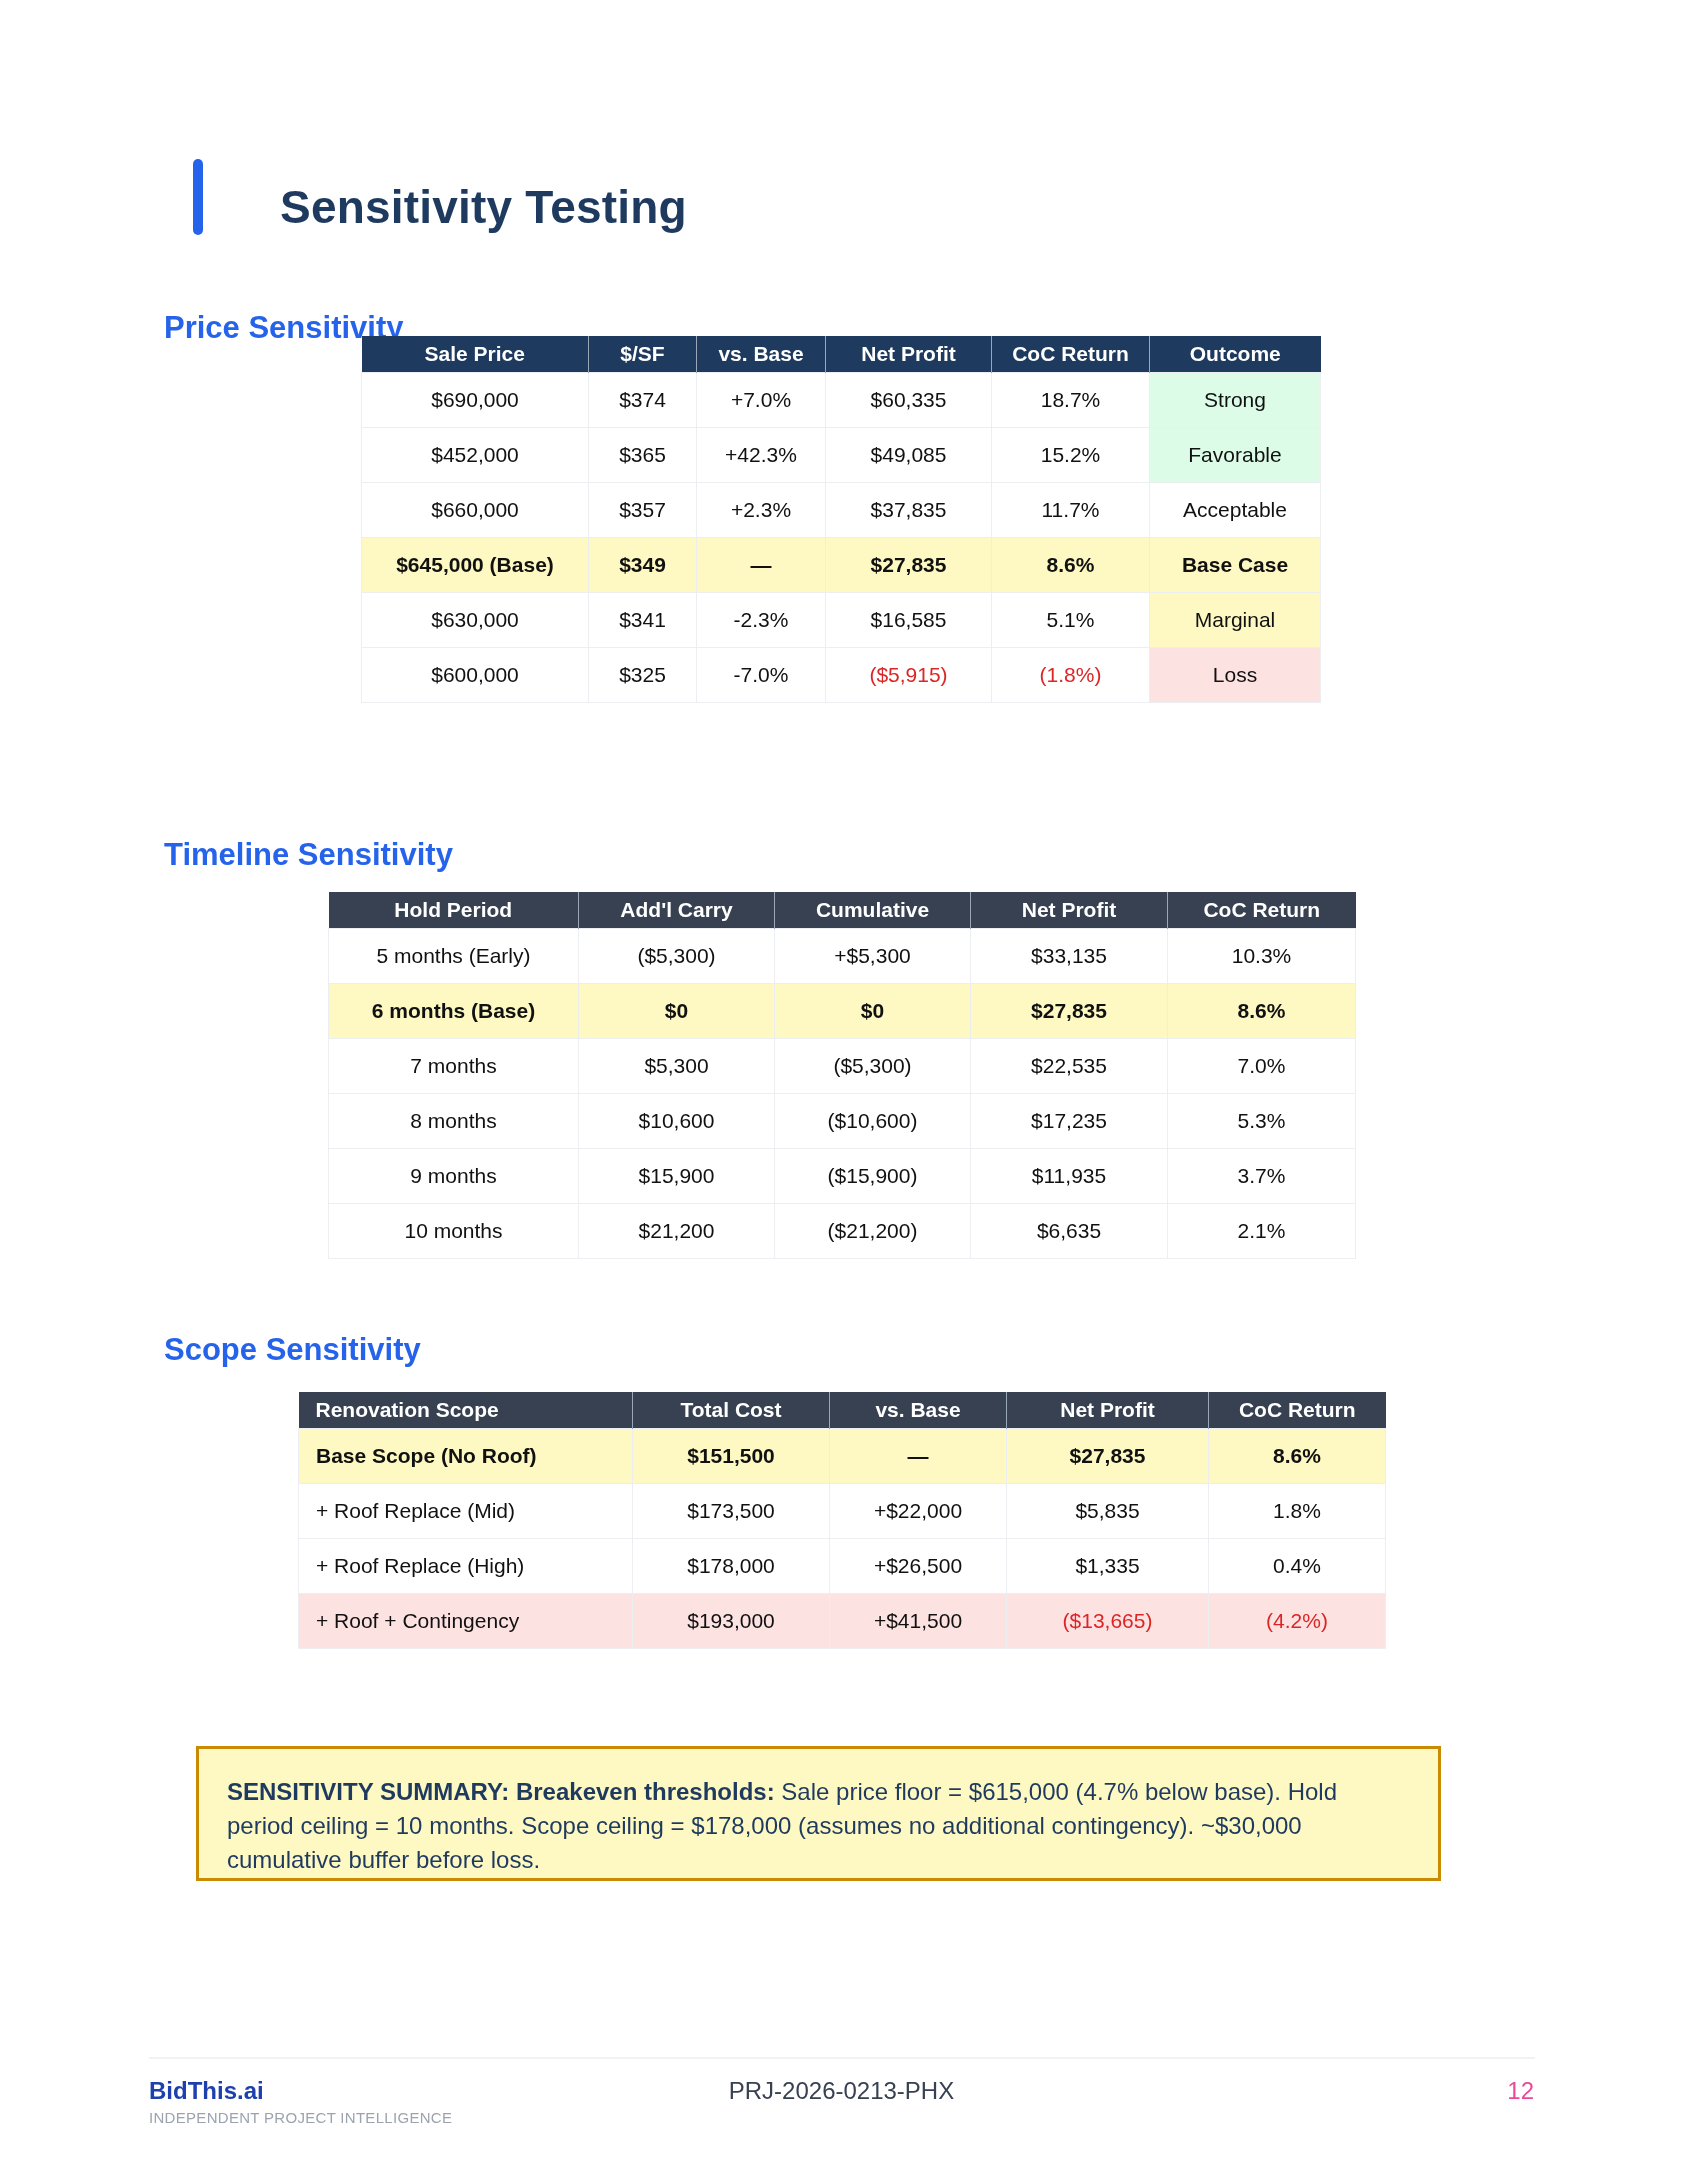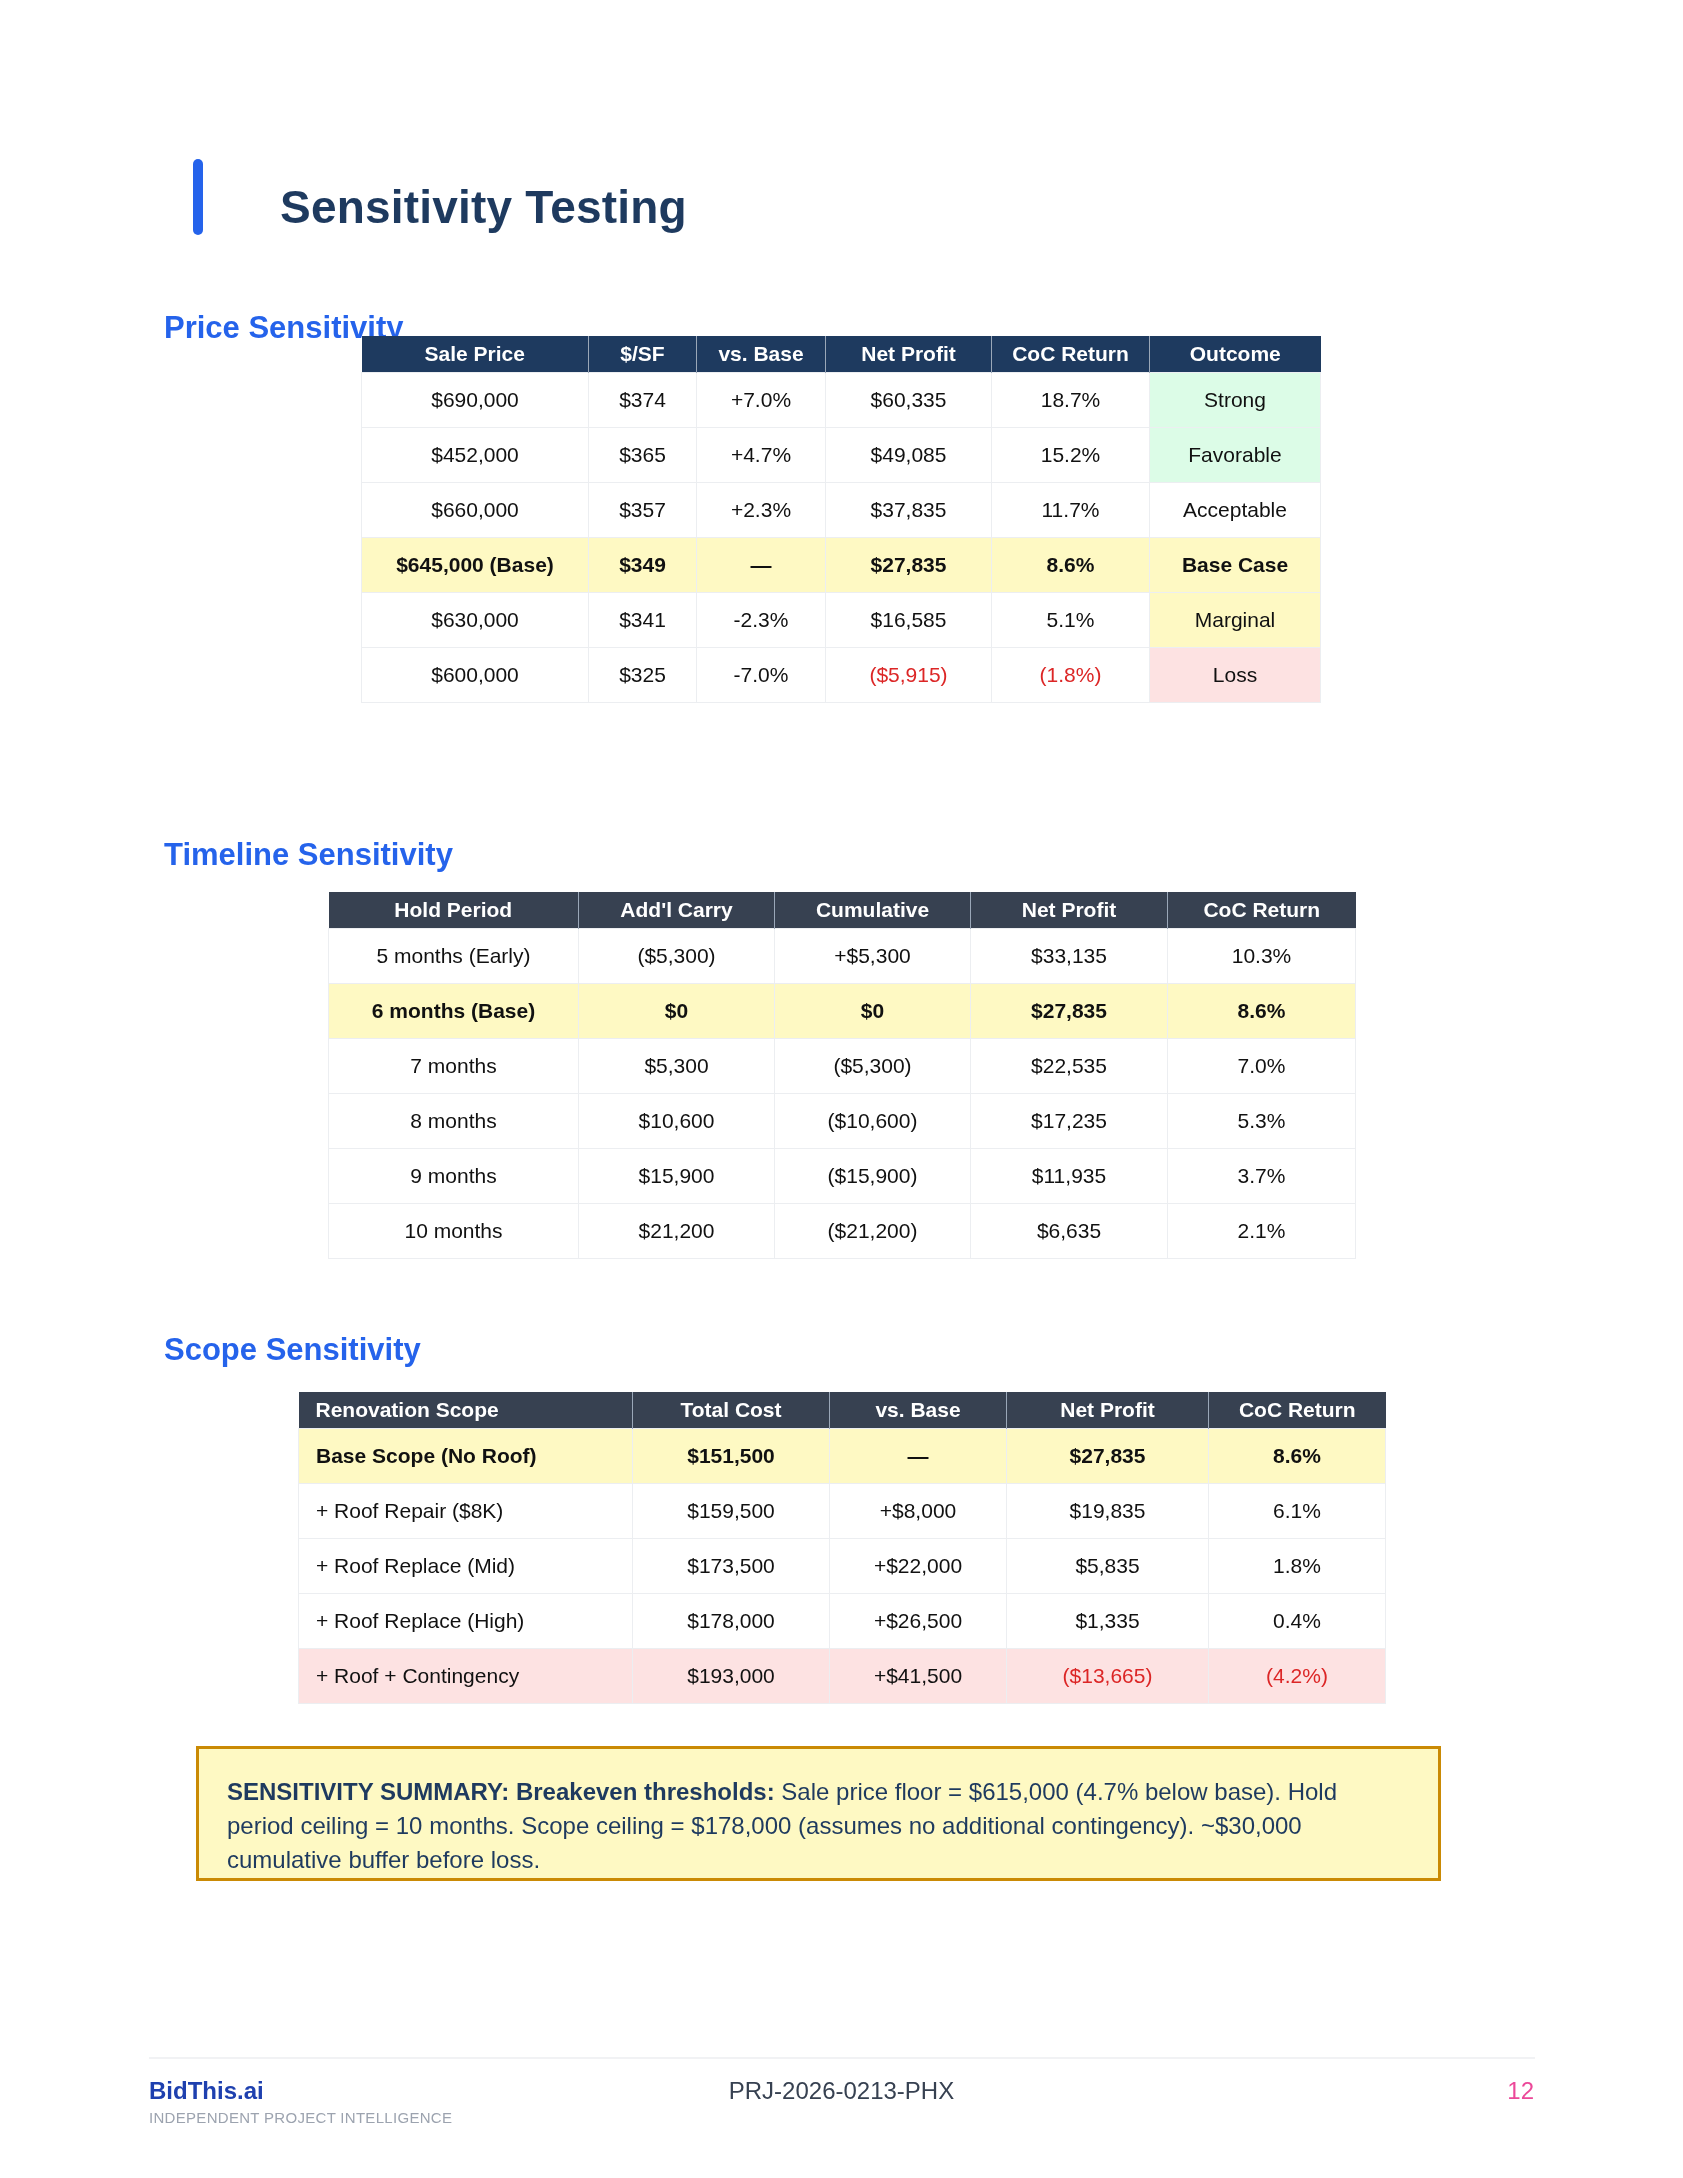--- a/index.html
+++ b/index.html
@@ -71,21 +71,21 @@
       <td>$690,000</td>
       <td>$374</td>
       <td>+7.0%</td>
       <td>$60,335</td>
       <td>18.7%</td>
       <td class="o-green">Strong</td>
     </tr>
     <tr>
       <td>$452,000</td>
       <td>$365</td>
-      <td>+4.7%</td>
+      <td>+42.3%</td>
       <td>$49,085</td>
       <td>15.2%</td>
       <td class="o-green">Favorable</td>
     </tr>
     <tr>
       <td>$660,000</td>
       <td>$357</td>
       <td>+2.3%</td>
       <td>$37,835</td>
       <td>11.7%</td>
@@ -202,27 +202,20 @@
   </thead>
   <tbody>
     <tr class="base">
       <td>Base Scope (No Roof)</td>
       <td>$151,500</td>
       <td>—</td>
       <td>$27,835</td>
       <td>8.6%</td>
     </tr>
     <tr>
-      <td>+ Roof Repair ($8K)</td>
-      <td>$159,500</td>
-      <td>+$8,000</td>
-      <td>$19,835</td>
-      <td>6.1%</td>
-    </tr>
-    <tr>
       <td>+ Roof Replace (Mid)</td>
       <td>$173,500</td>
       <td>+$22,000</td>
       <td>$5,835</td>
       <td>1.8%</td>
     </tr>
     <tr>
       <td>+ Roof Replace (High)</td>
       <td>$178,000</td>
       <td>+$26,500</td>

